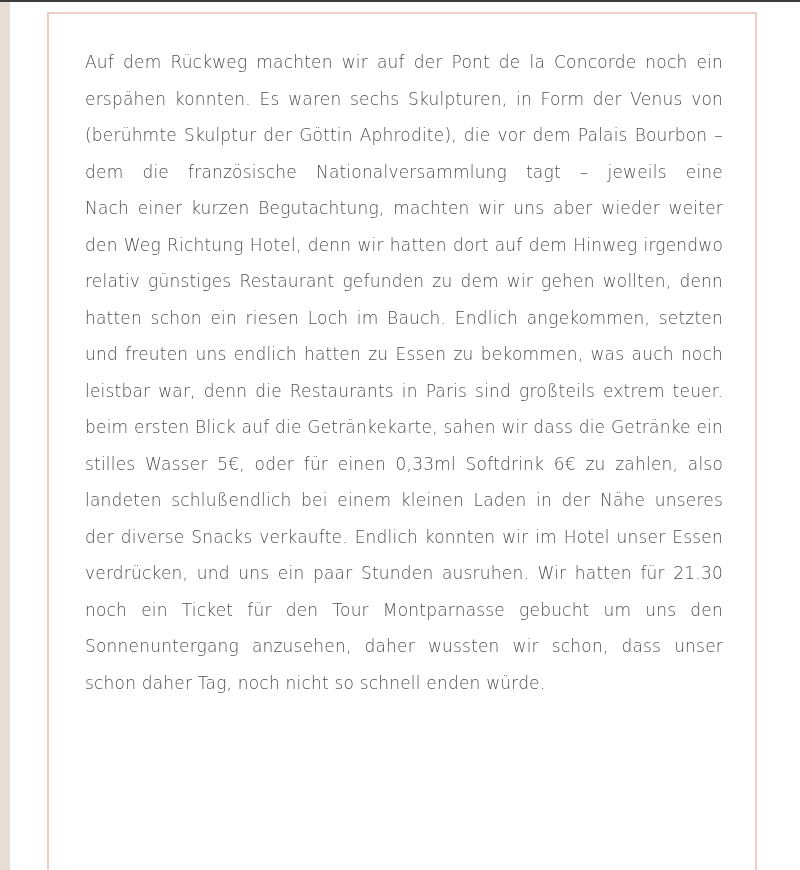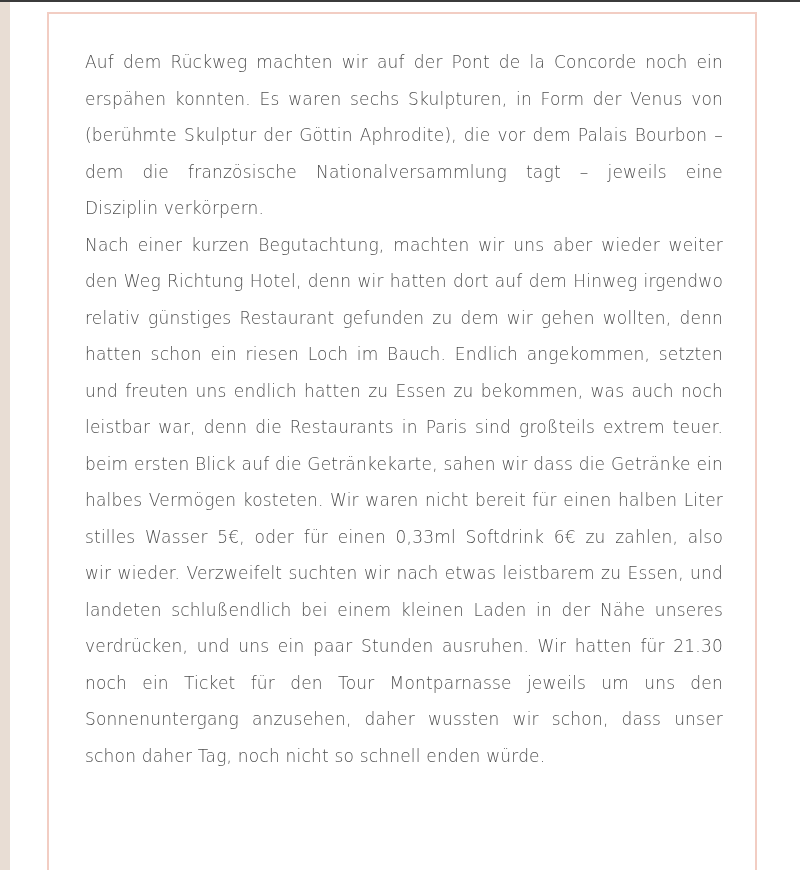--- a/index.html
+++ b/index.html
@@ -71,31 +71,29 @@
 
 <div class="screen">
   <div class="top-line"></div>
   <div class="left-strip"></div>
   <div class="frame">
     <div class="text-block" id="text-block">
         <div class="line">Auf dem Rückweg machten wir auf der Pont de la Concorde noch ein Selfie,</div>
         <div class="line">erspähen konnten. Es waren sechs Skulpturen, in Form der Venus von Milo</div>
         <div class="line">(berühmte Skulptur der Göttin Aphrodite), die vor dem Palais Bourbon – in</div>
         <div class="line">dem die französische Nationalversammlung tagt – jeweils eine olympische</div>
-        <div class="line para-end">Disziplin verkörpern.</div>
         <div class="line">Nach einer kurzen Begutachtung, machten wir uns aber wieder weiter auf</div>
         <div class="line">den Weg Richtung Hotel, denn wir hatten dort auf dem Hinweg irgendwo ein</div>
         <div class="line">relativ günstiges Restaurant gefunden zu dem wir gehen wollten, denn wir</div>
         <div class="line">hatten schon ein riesen Loch im Bauch. Endlich angekommen, setzten wir uns</div>
         <div class="line">und freuten uns endlich hatten zu Essen zu bekommen, was auch noch</div>
         <div class="line">leistbar war, denn die Restaurants in Paris sind großteils extrem teuer. Doch</div>
         <div class="line">beim ersten Blick auf die Getränkekarte, sahen wir dass die Getränke ein</div>
-        <div class="line">halbes Vermögen kosteten. Wir waren nicht bereit für einen halben Liter</div>
         <div class="line">stilles Wasser 5€, oder für einen 0,33ml Softdrink 6€ zu zahlen, also gingen</div>
-        <div class="line">wir wieder. Verzweifelt suchten wir nach etwas leistbarem zu Essen, und</div>
         <div class="line">landeten schlußendlich bei einem kleinen Laden in der Nähe unseres Hotels,</div>
+        <div class="line">der diverse Snacks verkaufte. Endlich konnten wir im Hotel unser Essen</div>
         <div class="line">verdrücken, und uns ein paar Stunden ausruhen. Wir hatten für  21.30 Uhr</div>
-        <div class="line">noch ein Ticket für den Tour Montparnasse jeweils um uns den</div>
+        <div class="line">noch ein Ticket für den Tour Montparnasse gebucht um uns den</div>
         <div class="line">Sonnenuntergang anzusehen, daher wussten wir schon, dass unser sowieso</div>
         <div class="line para-end">schon daher Tag, noch nicht so schnell enden würde.</div>
       </div>
   </div>
 </div>
 
 </body></html>

